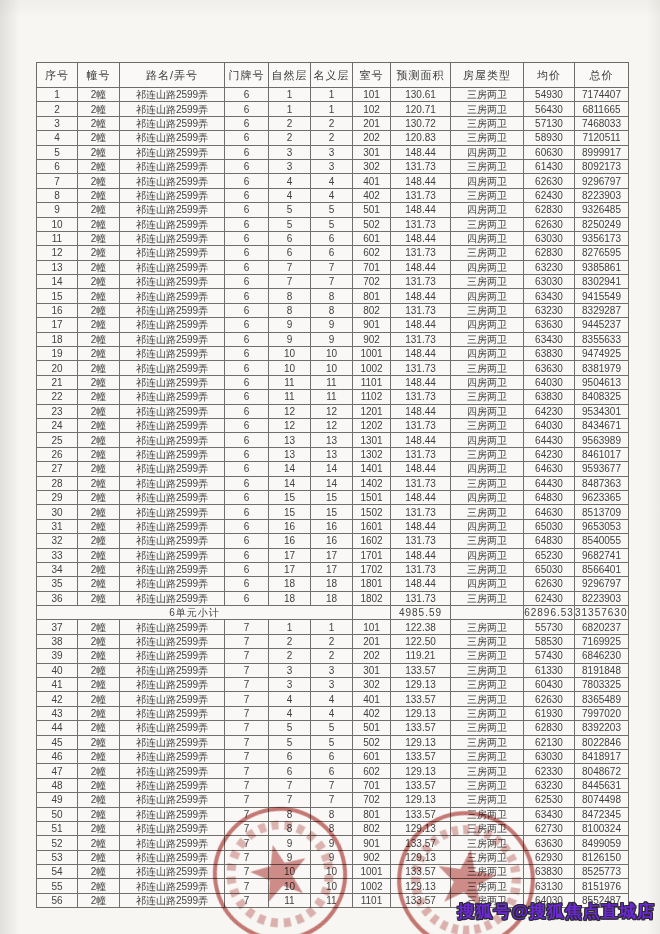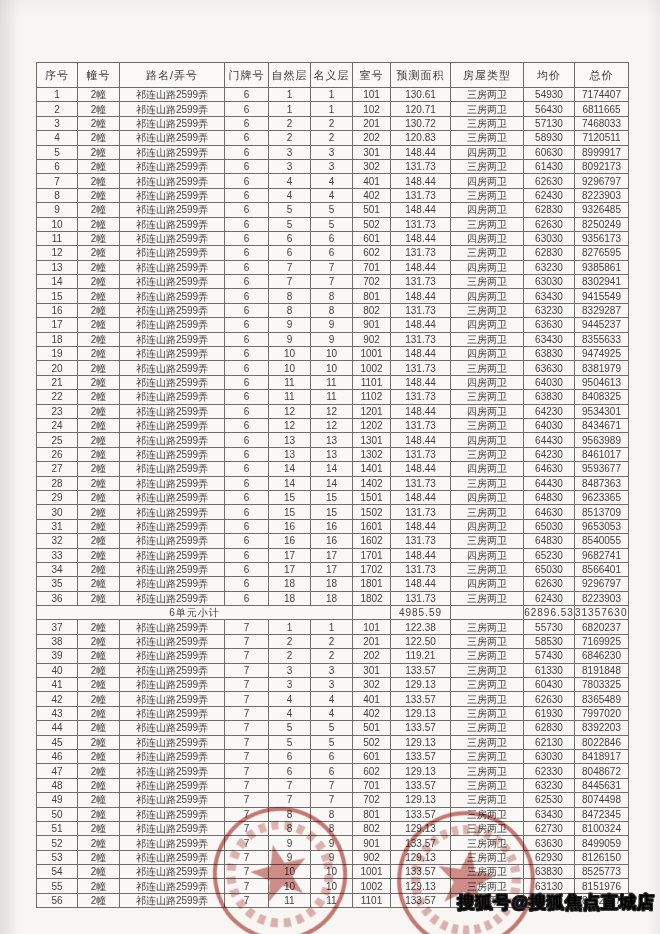--- a/index.html
+++ b/index.html
@@ -41,23 +41,23 @@
   }
   .price-table tr.subtotal td{letter-spacing:1px;}
   .seal{
     position:absolute;z-index:6;opacity:.8;
     mix-blend-mode:multiply;filter:blur(.4px);
     pointer-events:none;
   }
   .seal-left{left:206px;top:800px;transform:rotate(-14deg);}
   .seal-right{left:390px;top:804px;transform:rotate(9deg);}
   .watermark{
-    position:absolute;right:5px;bottom:20px;z-index:7;
+    position:absolute;right:5px;bottom:11px;z-index:7;
     font-size:17px;font-weight:bold;letter-spacing:1px;
-    color:#000000;
+    color:#6d28d9;
     text-shadow:
       1px 1px 0 #2b2b2b,-1px 1px 0 #2b2b2b,1px -1px 0 #2b2b2b,-1px -1px 0 #2b2b2b,
       0 1px 0 #2b2b2b,0 -1px 0 #2b2b2b,1px 0 0 #2b2b2b,-1px 0 0 #2b2b2b;
   }
 </style>
 </head>
 <body>
 
 <div class="page">
 

